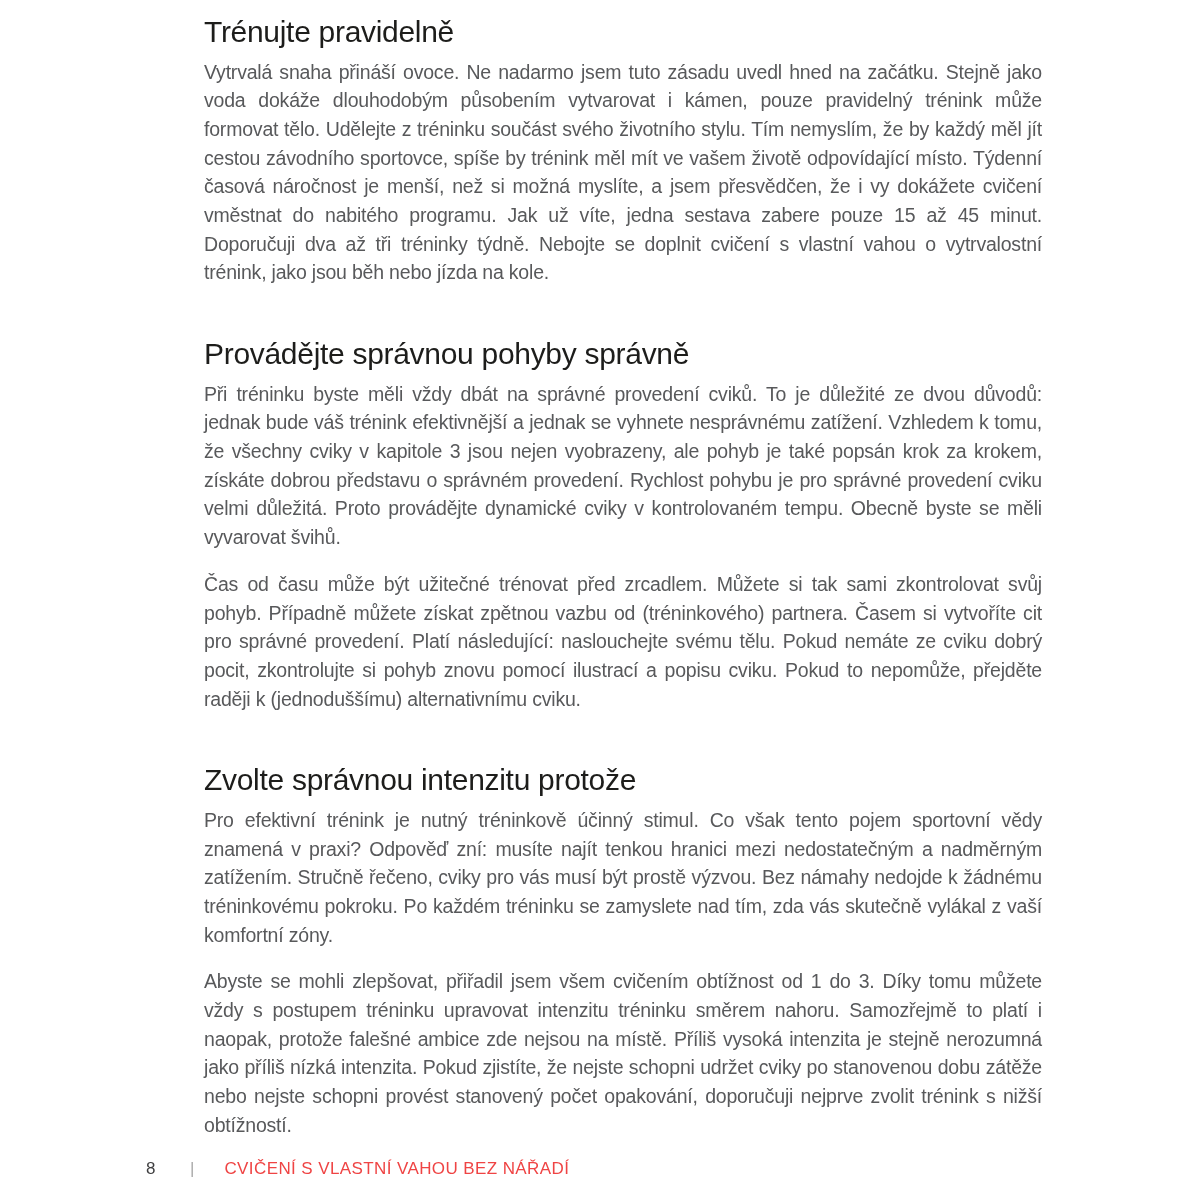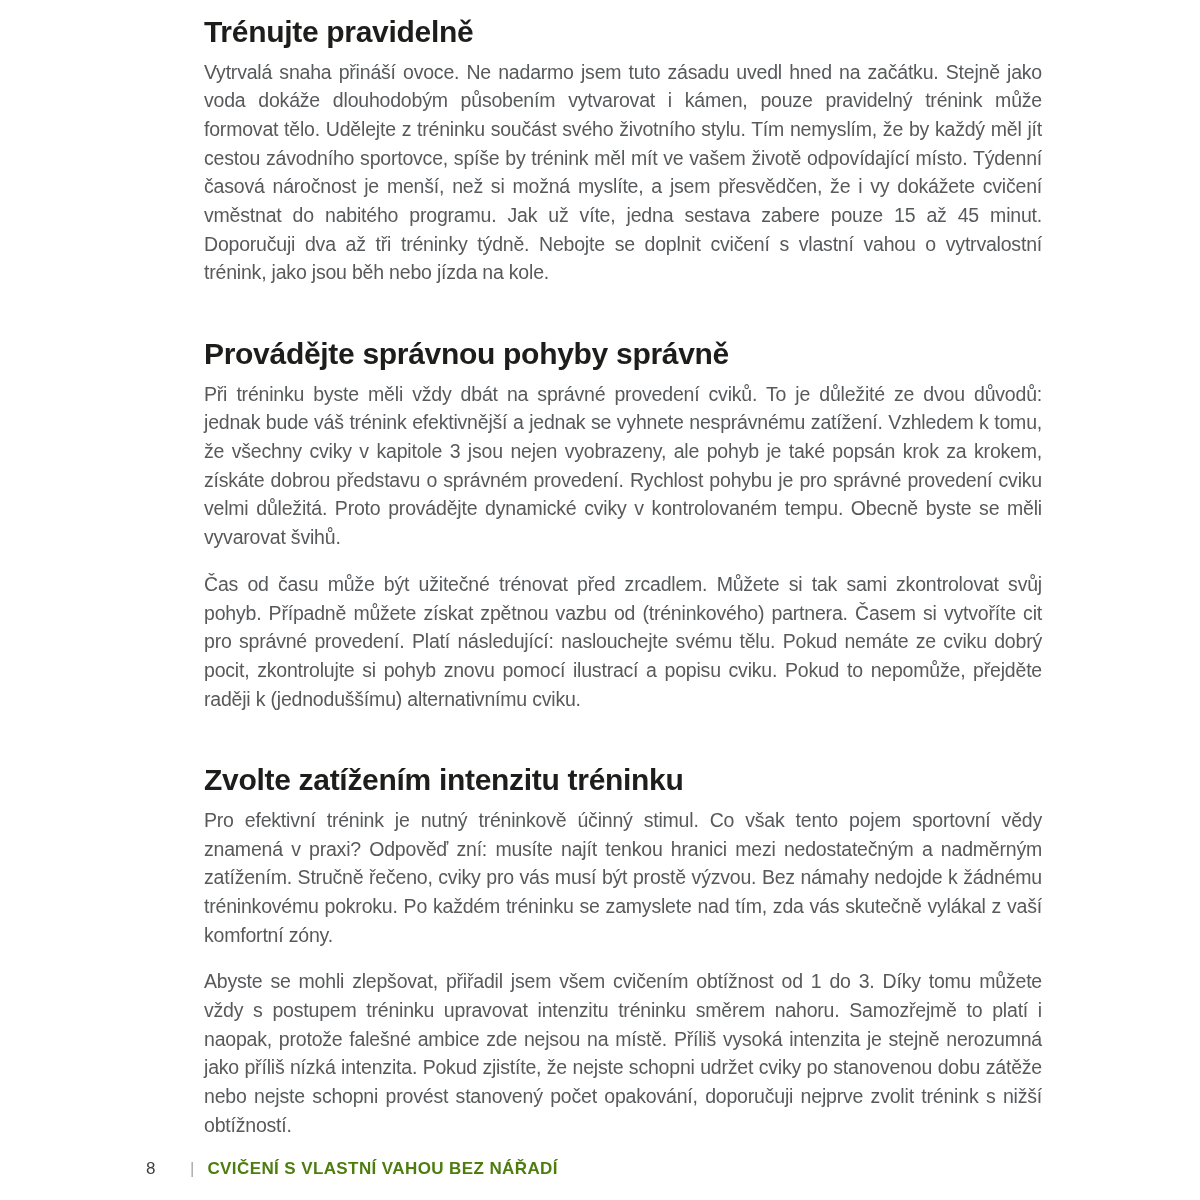--- a/index.html
+++ b/index.html
@@ -26,21 +26,21 @@
     width: 854px;
   }
   .section {
     margin-bottom: 50px;
   }
   .section:last-child {
     margin-bottom: 0;
   }
   .section-heading {
     font-size: 30px;
-    font-weight: 700;
+    font-weight: 400;
     letter-spacing: -0.3px;
     color: #1d1d1b;
     margin: 0 0 8px 0;
     line-height: 1.15;
   }
   .body-paragraph {
     font-size: 19.5px;
     line-height: 28.7px;
     letter-spacing: -0.2px;
     color: #58595b;
@@ -64,23 +64,24 @@
     width: 44px;
     flex: 0 0 auto;
   }
   .footer-separator {
     color: #a9a9a9;
     font-weight: 400;
     margin-right: 13px;
     flex: 0 0 auto;
   }
   .footer-book-title {
-    font-weight: 700;
+    font-weight: 400;
     letter-spacing: 0.4px;
-    color: #4d7c0f;
+    color: #ef4444;
+    margin-left: 17px;
   }
 </style>
 </head>
 <body>
 
 <div class="page">
 
   <div class="content">
 
     <div class="section">
@@ -88,21 +89,21 @@
       <p class="body-paragraph">Vytrvalá snaha přináší ovoce. Ne nadarmo jsem tuto zásadu uvedl hned na začátku. Stejně jako voda dokáže dlouhodobým působením vytvarovat i kámen, pouze pravidelný trénink může formovat tělo. Udělejte z tréninku součást svého životního stylu. Tím nemyslím, že by každý měl jít cestou závodního sportovce, spíše by trénink měl mít ve vašem životě odpovídající místo. Týdenní časová náročnost je menší, než si možná myslíte, a jsem přesvědčen, že i vy dokážete cvičení vměstnat do nabitého programu. Jak už víte, jedna sestava zabere pouze 15 až 45 minut. Doporučuji dva až tři tréninky týdně. Nebojte se doplnit cvičení s vlastní vahou o vytrvalostní trénink, jako jsou běh nebo jízda na kole.</p>
     </div>
 
     <div class="section">
       <h2 class="section-heading">Provádějte správnou pohyby správně</h2>
       <p class="body-paragraph">Při tréninku byste měli vždy dbát na správné provedení cviků. To je důležité ze dvou důvodů: jednak bude váš trénink efektivnější a jednak se vyhnete nesprávnému zatížení. Vzhledem k tomu, že všechny cviky v kapitole 3 jsou nejen vyobrazeny, ale pohyb je také popsán krok za krokem, získáte dobrou představu o správném provedení. Rychlost pohybu je pro správné provedení cviku velmi důležitá. Proto provádějte dynamické cviky v kontrolovaném tempu. Obecně byste se měli vyvarovat švihů.</p>
       <p class="body-paragraph">Čas od času může být užitečné trénovat před zrcadlem. Můžete si tak sami zkontrolovat svůj pohyb. Případně můžete získat zpětnou vazbu od (tréninkového) partnera. Časem si vytvoříte cit pro správné provedení. Platí následující: naslouchejte svému tělu. Pokud nemáte ze cviku dobrý pocit, zkontrolujte si pohyb znovu pomocí ilustrací a popisu cviku. Pokud to nepomůže, přejděte raději k (jednoduššímu) alternativnímu cviku.</p>
     </div>
 
     <div class="section">
-      <h2 class="section-heading">Zvolte zatížením intenzitu tréninku</h2>
+      <h2 class="section-heading">Zvolte správnou intenzitu protože</h2>
       <p class="body-paragraph">Pro efektivní trénink je nutný tréninkově účinný stimul. Co však tento pojem sportovní vědy znamená v praxi? Odpověď zní: musíte najít tenkou hranici mezi nedostatečným a nadměrným zatížením. Stručně řečeno, cviky pro vás musí být prostě výzvou. Bez námahy nedojde k žádnému tréninkovému pokroku. Po každém tréninku se zamyslete nad tím, zda vás skutečně vylákal z vaší komfortní zóny.</p>
       <p class="body-paragraph">Abyste se mohli zlepšovat, přiřadil jsem všem cvičením obtížnost od 1 do 3. Díky tomu můžete vždy s postupem tréninku upravovat intenzitu tréninku směrem nahoru. Samozřejmě to platí i naopak, protože falešné ambice zde nejsou na místě. Příliš vysoká intenzita je stejně nerozumná jako příliš nízká intenzita. Pokud zjistíte, že nejste schopni udržet cviky po stanovenou dobu zátěže nebo nejste schopni provést stanovený počet opakování, doporučuji nejprve zvolit trénink s nižší obtížností.</p>
     </div>
 
   </div>
 
   <div class="footer">
     <span class="footer-page-number">8</span>
     <span class="footer-separator">|</span>
     <span class="footer-book-title">CVIČENÍ S VLASTNÍ VAHOU BEZ NÁŘADÍ</span>

